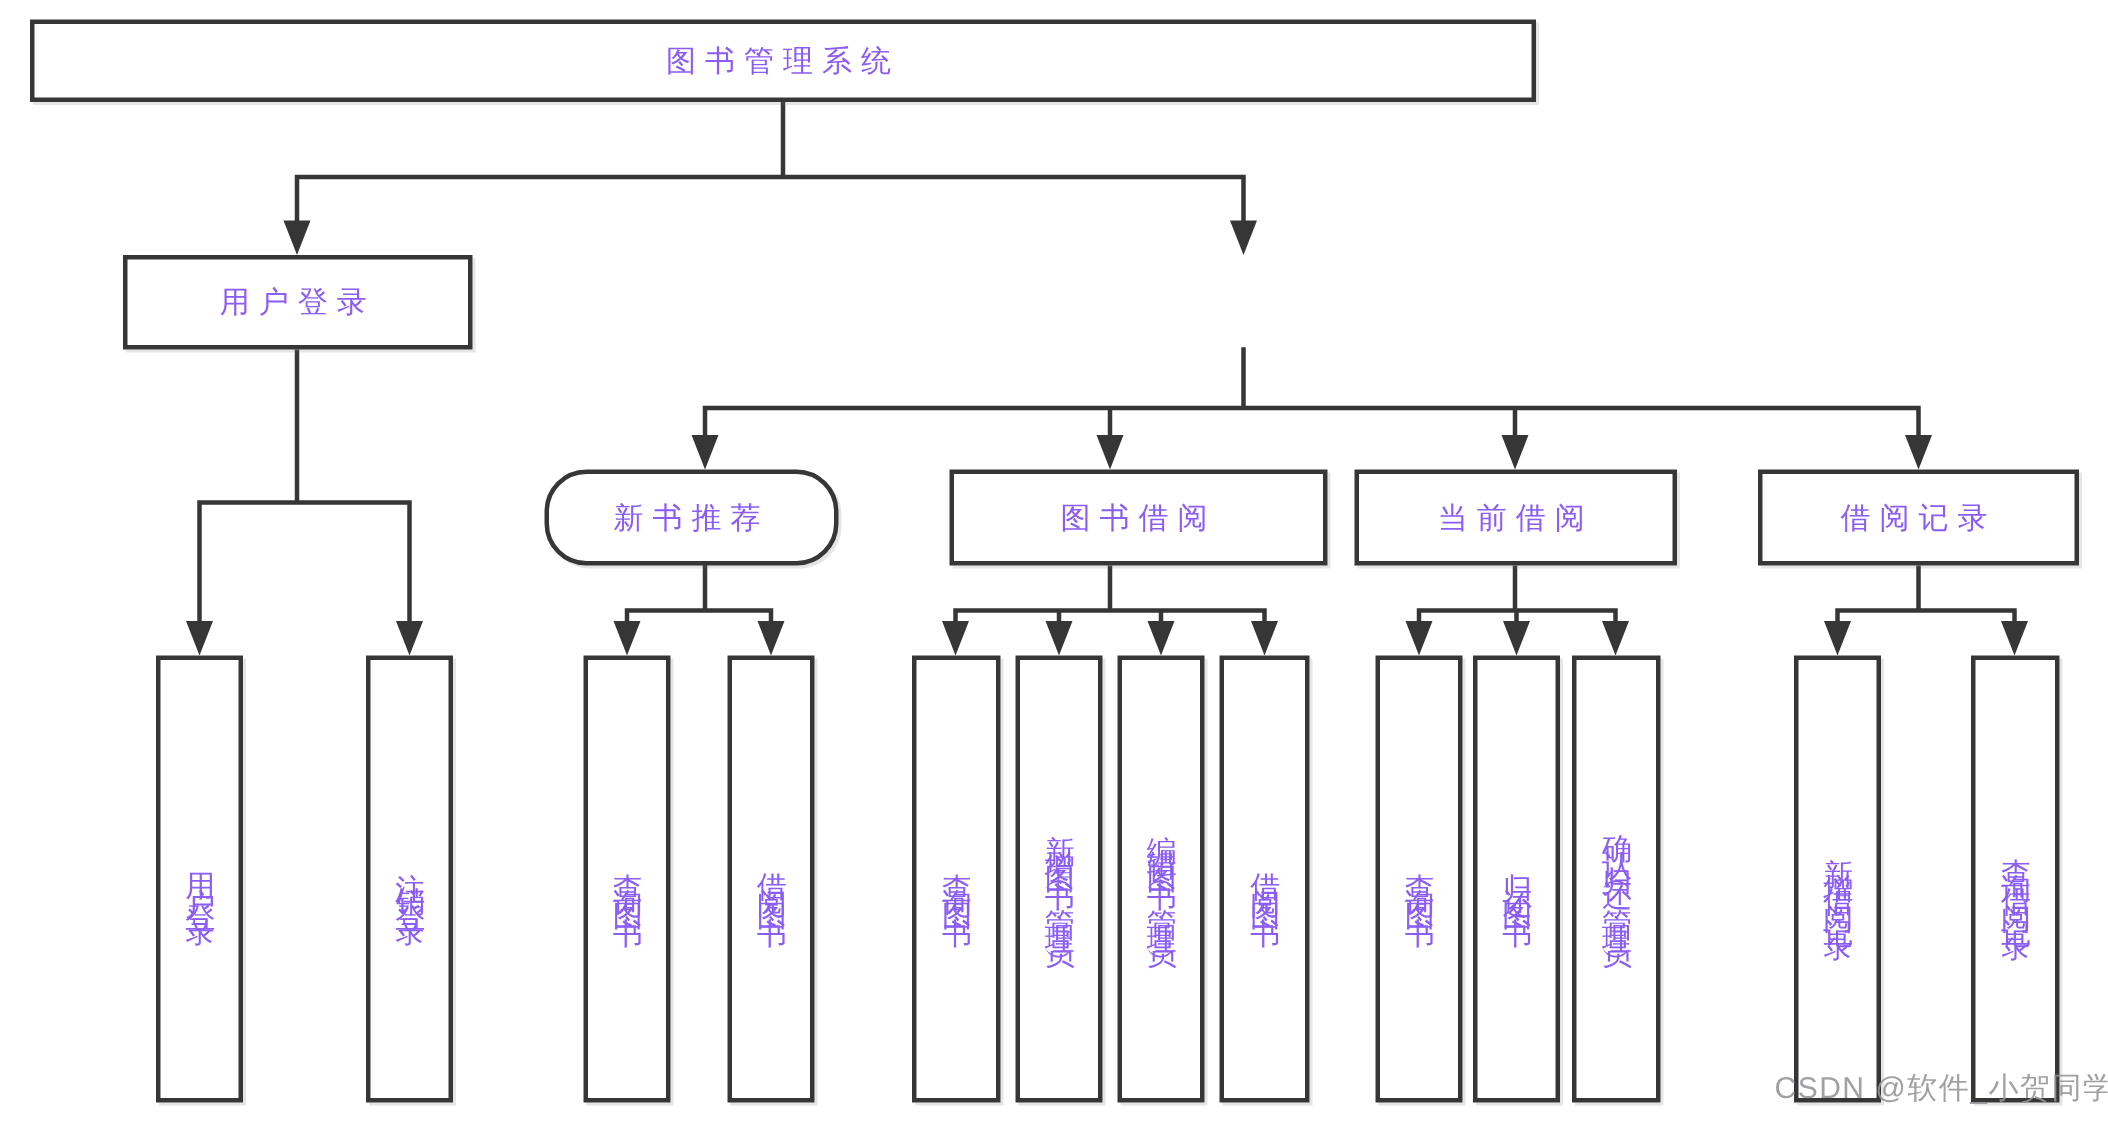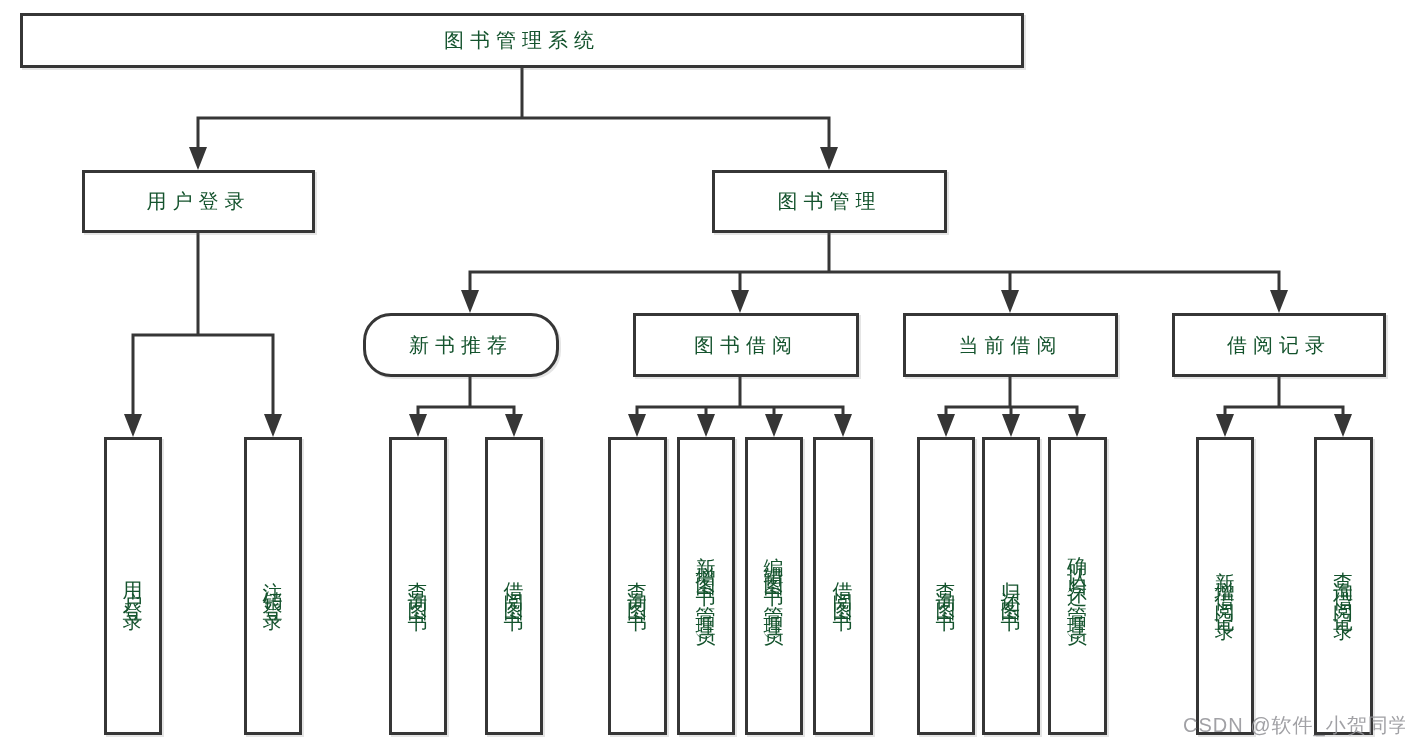--- a/index.html
+++ b/index.html
@@ -13,21 +13,21 @@
   #stage { position: absolute; inset: 0; }
   #connectors { position: absolute; left: 0; top: 0; }
   .hbox, .vbox {
     position: absolute;
     box-sizing: border-box;
     background: #ffffff;
     border: 3px solid #363636;
     display: flex;
     align-items: center;
     justify-content: center;
-    color: #14532d;
+    color: #8b5cf6;
     box-shadow: 2px 2px 0 rgba(110,110,110,0.18);
   }
   .hlabel {
     font-size: 20px;
     letter-spacing: 6px;
     white-space: nowrap;
   }
   .vlabel {
     writing-mode: vertical-rl;
     text-orientation: mixed;
@@ -57,28 +57,25 @@
       <path d="M189 147 H207 L198 170 Z M820 147 H838 L829 170 Z M124 414 H142 L133 437 Z M264 414 H282 L273 437 Z M461 290 H479 L470 313 Z M731 290 H749 L740 313 Z M1001 290 H1019 L1010 313 Z M1270 290 H1288 L1279 313 Z M409 414 H427 L418 437 Z M505 414 H523 L514 437 Z M628 414 H646 L637 437 Z M697 414 H715 L706 437 Z M765 414 H783 L774 437 Z M834 414 H852 L843 437 Z M937 414 H955 L946 437 Z M1002 414 H1020 L1011 437 Z M1068 414 H1086 L1077 437 Z M1216 414 H1234 L1225 437 Z M1334 414 H1352 L1343 437 Z" fill="#363636"></path>
     </svg>
 
   <div class="hbox" style="left:20px; top:13px; width:1004px; height:55px;">
     <span class="hlabel">图书管理系统</span>
   </div>
 
   <div class="hbox" style="left:82px; top:170px; width:233px; height:63px;">
     <span class="hlabel">用户登录</span>
   </div>
-  <div class="hbox" style="left:712px; top:170px; width:235px; height:63px;">
-    <span class="hlabel">图书管理</span>
-  </div>
 
   <div class="hbox" style="left:363px; top:313px; width:196px; height:64px;border-radius:28px;">
     <span class="hlabel">新书推荐</span>
   </div>
-  <div class="hbox" style="left:633px; top:313px; width:226px; height:64px;text-align:center;">
+  <div class="hbox" style="left:633px; top:313px; width:252px; height:64px;text-align:center;">
     <span class="hlabel">图书借阅</span>
   </div>
   <div class="hbox" style="left:903px; top:313px; width:215px; height:64px;justify-content:center;">
     <span class="hlabel">当前借阅</span>
   </div>
   <div class="hbox" style="left:1172px; top:313px; width:214px; height:64px;font-family:Liberation Mono, monospace;">
     <span class="hlabel">借阅记录</span>
   </div>
 
   <div class="vbox" style="left:104px; top:437px; width:58px; height:298px;">

